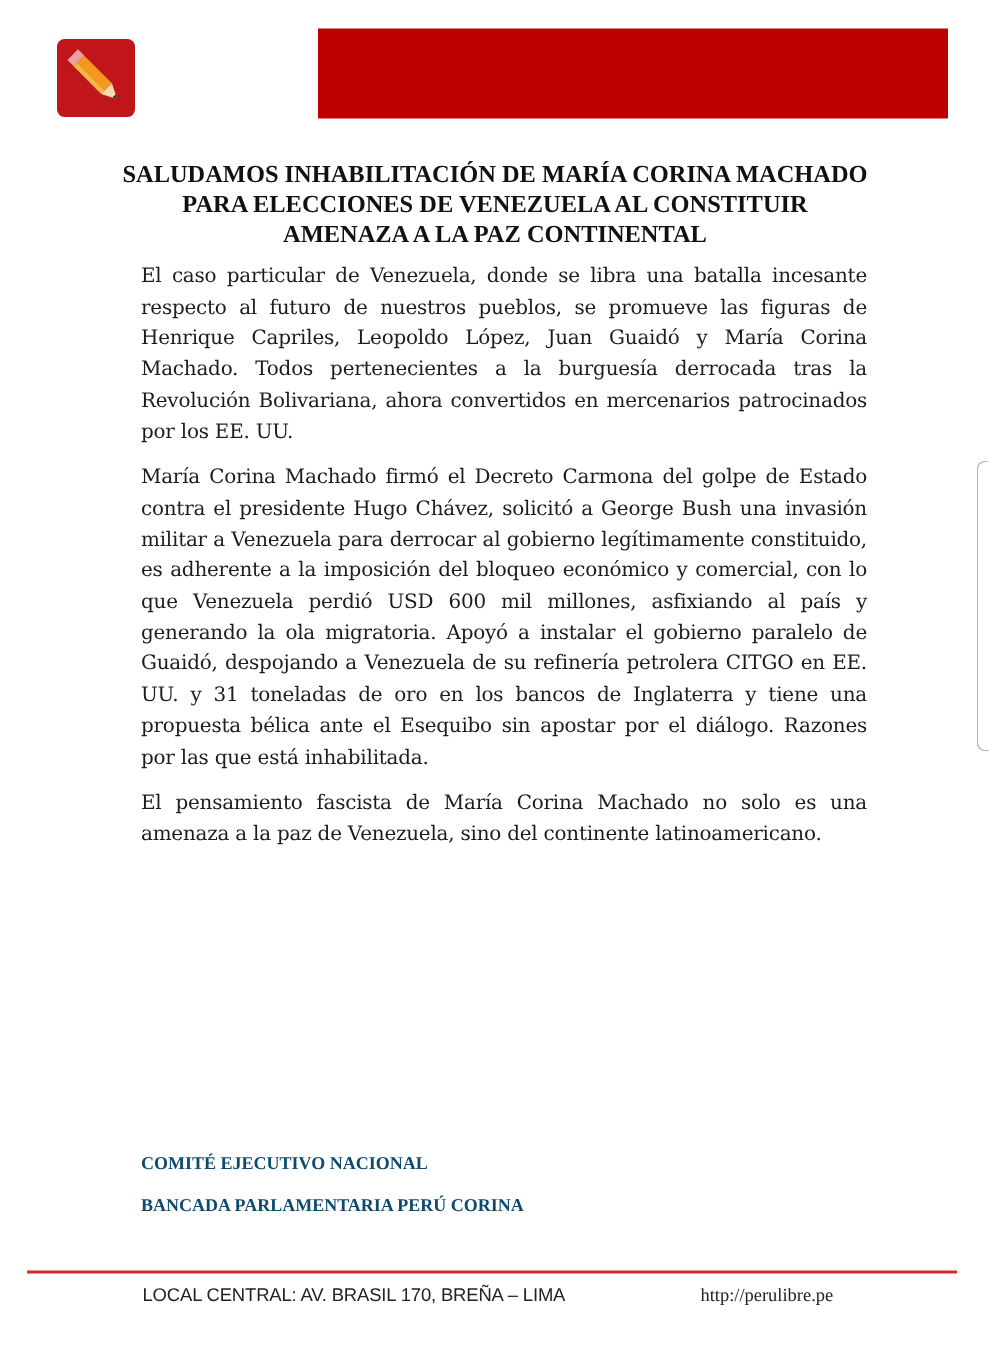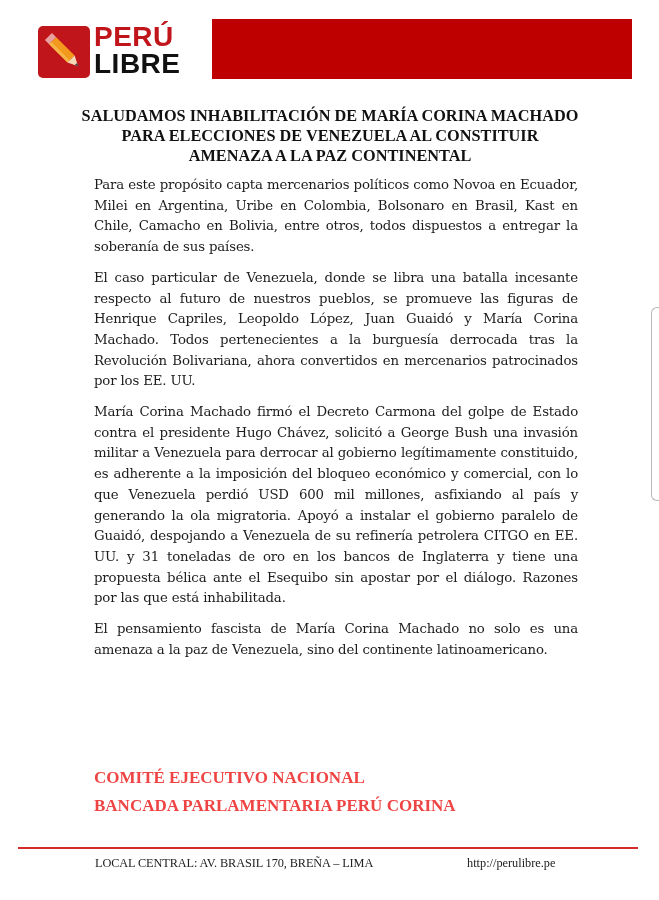--- a/index.html
+++ b/index.html
@@ -23,24 +23,24 @@
     color:#111;
   }
   .body-text {
     position:absolute; left:94px; width:484px;
     font-family:"DejaVu Serif", serif; font-size:13.3px; line-height:20.7px; text-align:justify;
     color:#1c1c1c; letter-spacing:-0.15px;
   }
   .body-text p { margin:0 0 10px 0; }
   .sig {
     position:absolute; left:94px; font-family:"Liberation Serif", serif; font-weight:bold;
-    font-size:17px; color:#ef4444;
+    font-size:12px; color:#0c4a6e;
   }
   .footer-line { position:absolute; left:18px; top:847px; width:485px; height:2px; background:#d52a2a; }
-  .footer-addr { position:absolute; left:95px; top:856px; font-family:Liberation Serif, serif;
+  .footer-addr { position:absolute; left:95px; top:856px; font-family:Liberation Sans, sans-serif;
     font-size:12.3px; color:#222; letter-spacing:-0.1px; }
   .footer-url { position:absolute; left:467px; top:856px; font-family:Liberation Serif, serif;
     font-size:12.3px; color:#222; }
   .scroll-track {
     position:absolute; left:651px; top:307px; width:10px; height:192px;
     border:1.5px solid #b8b8b8; border-right:none; border-radius:6px 0 0 6px;
   }
 </style>
 </head>
 <body>
@@ -50,32 +50,27 @@
     <svg width="52" height="52" viewBox="0 0 52 52">
       <g transform="rotate(-45 26 26)">
         <rect x="21" y="4" width="10" height="6" fill="#e8a0a0"></rect>
         <rect x="21" y="10" width="10" height="26" fill="#f39a1e"></rect>
         <rect x="21" y="10" width="3" height="26" fill="#f7b54a"></rect>
         <polygon points="21,36 31,36 26,46" fill="#f3d9b5"></polygon>
         <polygon points="24.5,43 27.5,43 26,46" fill="#333"></polygon>
       </g>
     </svg>
   </div>
-  <div class="logo-text">
-    <span class="l1">PERÚ</span>
-    <span class="l2">LIBRE</span>
-  </div>
 </div>
 
 <div class="red-banner"></div>
 
 <div class="title">SALUDAMOS INHABILITACIÓN DE MARÍA CORINA MACHADO PARA ELECCIONES DE VENEZUELA AL CONSTITUIR AMENAZA A LA PAZ CONTINENTAL</div>
 
 <div class="body-text" style="top:175px;">
-  <p>Para este propósito capta mercenarios políticos como Novoa en Ecuador, Milei en Argentina, Uribe en Colombia, Bolsonaro en Brasil, Kast en Chile, Camacho en Bolivia, entre otros, todos dispuestos a entregar la soberanía de sus países.</p>
   <p>El caso particular de Venezuela, donde se libra una batalla incesante respecto al futuro de nuestros pueblos, se promueve las figuras de Henrique Capriles, Leopoldo López, Juan Guaidó y María Corina Machado. Todos pertenecientes a la burguesía derrocada tras la Revolución Bolivariana, ahora convertidos en mercenarios patrocinados por los EE. UU.</p>
   <p>María Corina Machado firmó el Decreto Carmona del golpe de Estado contra el presidente Hugo Chávez, solicitó a George Bush una invasión militar a Venezuela para derrocar al gobierno legítimamente constituido, es adherente a la imposición del bloqueo económico y comercial, con lo que Venezuela perdió USD 600 mil millones, asfixiando al país y generando la ola migratoria. Apoyó a instalar el gobierno paralelo de Guaidó, despojando a Venezuela de su refinería petrolera CITGO en EE. UU. y 31 toneladas de oro en los bancos de Inglaterra y tiene una propuesta bélica ante el Esequibo sin apostar por el diálogo. Razones por las que está inhabilitada.</p>
   <p>El pensamiento fascista de María Corina Machado no solo es una amenaza a la paz de Venezuela, sino del continente latinoamericano.</p>
 </div>
 
 <div class="sig" style="top:768px;">COMITÉ EJECUTIVO NACIONAL</div>
 <div class="sig" style="top:796px;">BANCADA PARLAMENTARIA PERÚ CORINA</div>
 
 <div class="footer-line" style="width:620px;"></div>
 <div class="footer-addr">LOCAL CENTRAL:  AV. BRASIL 170, BREÑA – LIMA</div>

